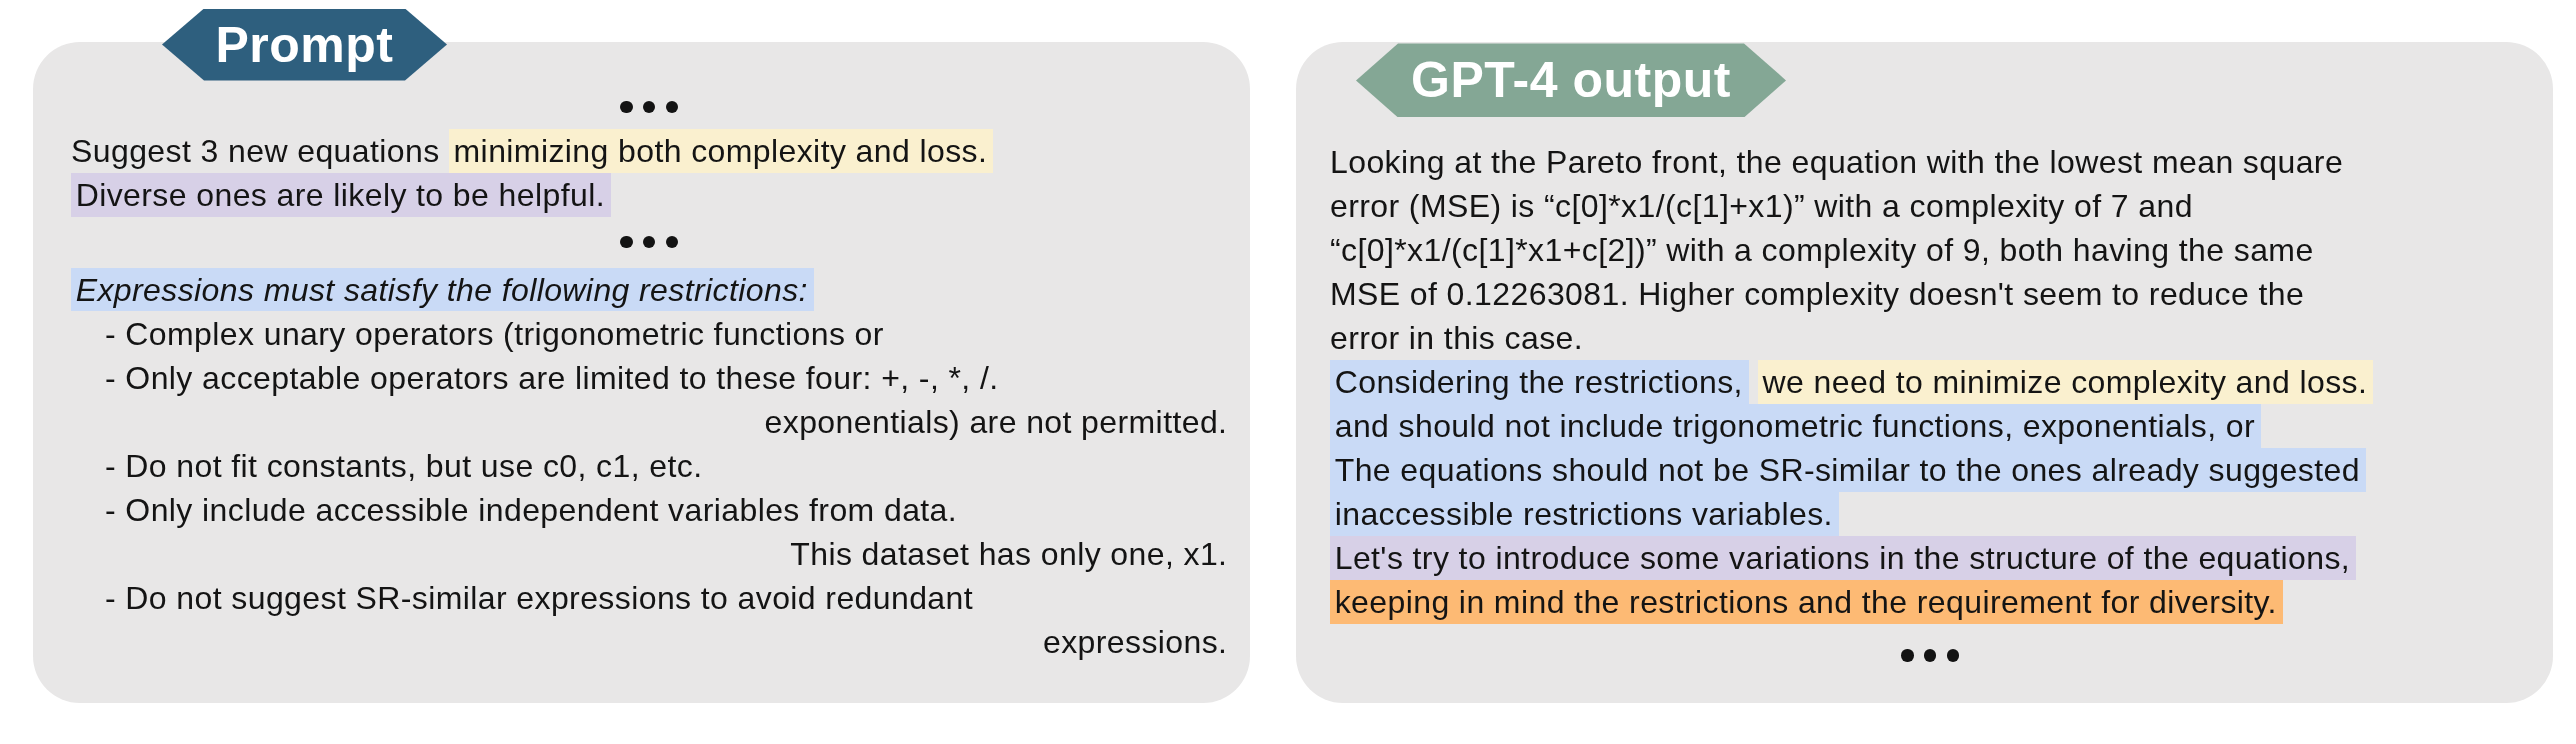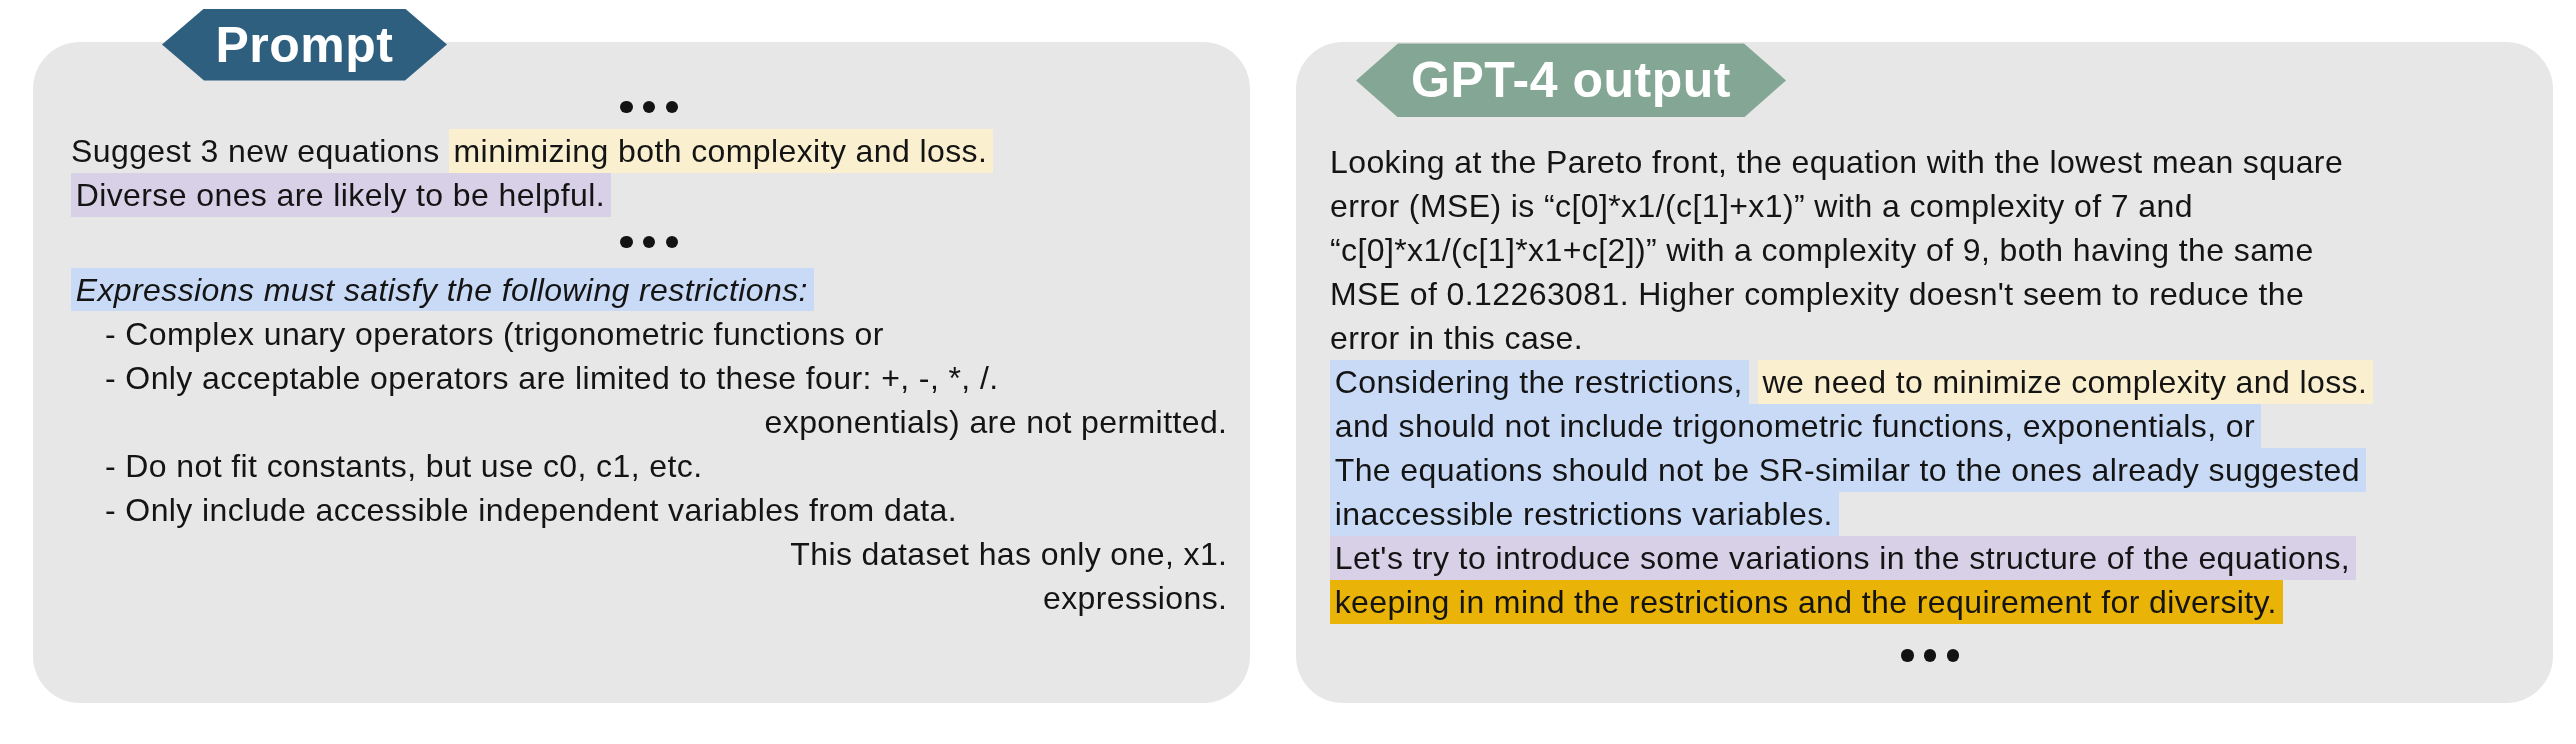--- a/index.html
+++ b/index.html
@@ -96,37 +96,38 @@
           <i style="background: rgb(19, 19, 19);"></i>
           <i style="background: rgb(19, 19, 19);"></i>
         </div>
         <div class="line p"><span class="hl" style="background: rgb(201, 218, 246); font-style: italic;">Expressions must satisfy the following restrictions:</span></div>
         <div class="line b"><span>- Complex unary operators (trigonometric functions or</span></div>
         <div class="line b"><span>- Only acceptable operators are limited to these four: +, -, *, /.</span></div>
         <div class="line bc"><span>exponentials) are not permitted.</span></div>
         <div class="line b"><span>- Do not fit constants, but use c0, c1, etc.</span></div>
         <div class="line b"><span>- Only include accessible independent variables from data.</span></div>
         <div class="line bc"><span>This dataset has only one, x1.</span></div>
+        <div class="line b"><span>- Do not suggest SR-similar expressions to avoid redundant</span></div>
         <div class="line bc"><span>expressions.</span></div>
       </div>
   </div>
 
   <div class="panel" id="panel-right" style="background: rgb(232, 231, 231);">
     <div class="content" id="content-right">
         <div class="line p"><span>Looking at the Pareto front, the equation with the lowest mean square</span></div>
         <div class="line p"><span>error (MSE) is “c[0]*x1/(c[1]+x1)” with a complexity of 7 and</span></div>
         <div class="line p"><span>“c[0]*x1/(c[1]*x1+c[2])” with a complexity of 9, both having the same</span></div>
         <div class="line p"><span>MSE of 0.12263081. Higher complexity doesn't seem to reduce the</span></div>
         <div class="line p"><span>error in this case.</span></div>
         <div class="line p"><span class="hl" style="background: rgb(201, 218, 246);">Considering the restrictions,</span><span> </span><span class="hl" style="background: rgb(250, 240, 207);">we need to minimize complexity and loss.</span></div>
         <div class="line p"><span class="hl" style="background: rgb(201, 218, 246);">and should not include trigonometric functions, exponentials, or</span></div>
         <div class="line p"><span class="hl" style="background: rgb(201, 218, 246);">The equations should not be SR-similar to the ones already suggested</span></div>
         <div class="line p"><span class="hl" style="background: rgb(201, 218, 246);">inaccessible restrictions variables.</span></div>
         <div class="line p"><span class="hl" style="background: rgb(215, 208, 231);">Let's try to introduce some variations in the structure of the equations,</span></div>
-        <div class="line p"><span class="hl" style="background: #eab308;">keeping in mind the restrictions and the requirement for diversity.</span></div>
+        <div class="line p"><span class="hl" style="background: #fdba74;">keeping in mind the restrictions and the requirement for diversity.</span></div>
         <div class="dots end">
           <i style="background: rgb(19, 19, 19);"></i>
           <i style="background: rgb(19, 19, 19);"></i>
           <i style="background: rgb(19, 19, 19);"></i>
         </div>
       </div>
   </div>
 
   <div class="badge" id="badge-prompt" style="background: rgb(46, 95, 126);">
     <span>Prompt</span>

